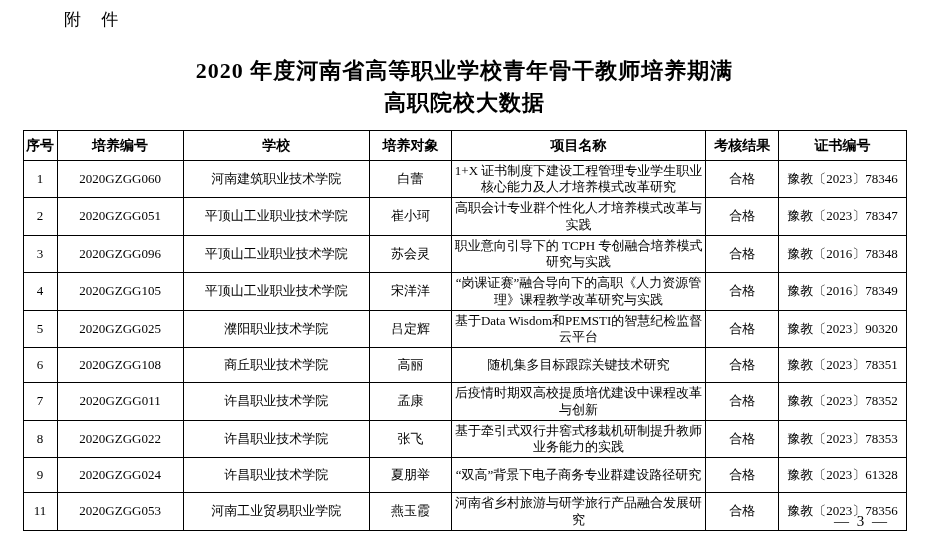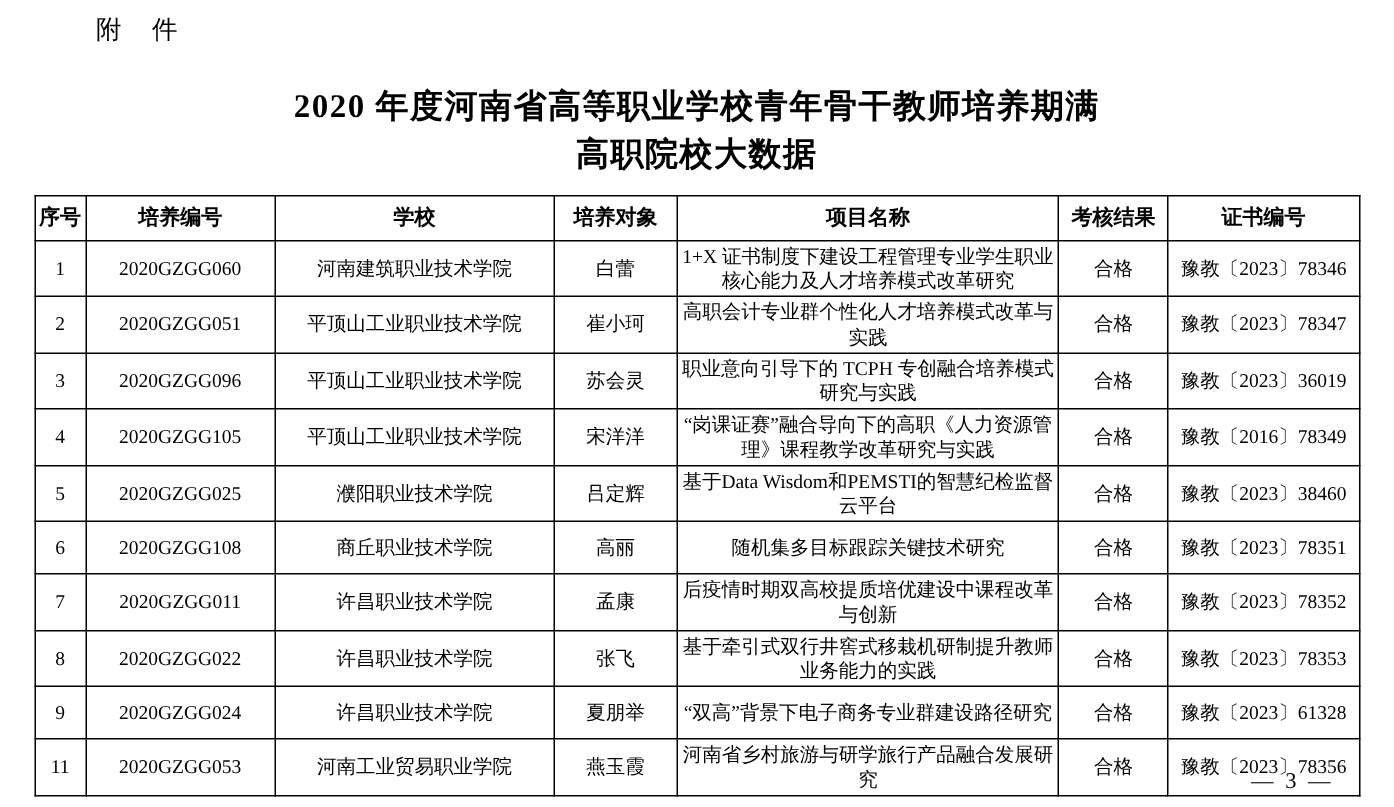--- a/index.html
+++ b/index.html
@@ -140,39 +140,39 @@
         <td>合格</td>
         <td>豫教〔2023〕78347</td>
       </tr>
       <tr>
         <td>3</td>
         <td>2020GZGG096</td>
         <td>平顶山工业职业技术学院</td>
         <td>苏会灵</td>
         <td class="proj-cell">职业意向引导下的 TCPH 专创融合培养模式研究与实践</td>
         <td>合格</td>
-        <td>豫教〔2023〕36019</td>
+        <td>豫教〔2016〕78348</td>
       </tr>
       <tr>
         <td>4</td>
         <td>2020GZGG105</td>
         <td>平顶山工业职业技术学院</td>
         <td>宋洋洋</td>
         <td class="proj-cell">“岗课证赛”融合导向下的高职《人力资源管理》课程教学改革研究与实践</td>
         <td>合格</td>
         <td>豫教〔2016〕78349</td>
       </tr>
       <tr>
         <td>5</td>
         <td>2020GZGG025</td>
         <td>濮阳职业技术学院</td>
         <td>吕定辉</td>
         <td class="proj-cell">基于Data Wisdom和PEMSTI的智慧纪检监督云平台</td>
         <td>合格</td>
-        <td>豫教〔2023〕38460</td>
+        <td>豫教〔2023〕90320</td>
       </tr>
       <tr>
         <td>6</td>
         <td>2020GZGG108</td>
         <td>商丘职业技术学院</td>
         <td>高丽</td>
         <td class="proj-cell">随机集多目标跟踪关键技术研究</td>
         <td>合格</td>
         <td>豫教〔2023〕78351</td>
       </tr>

